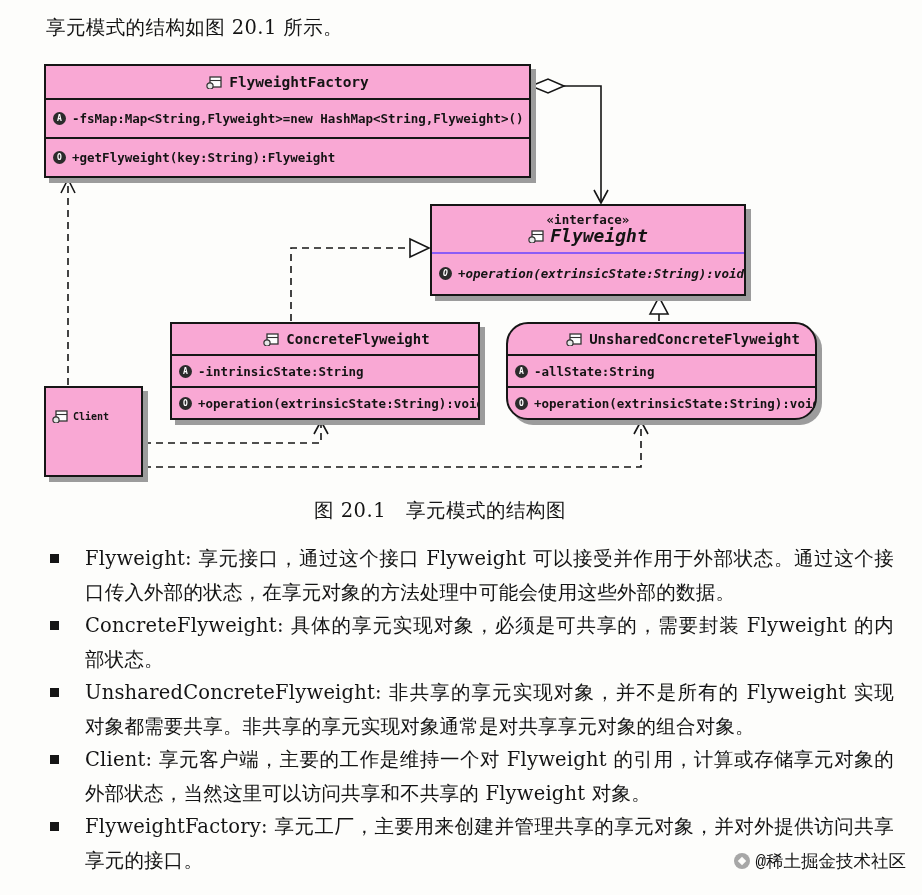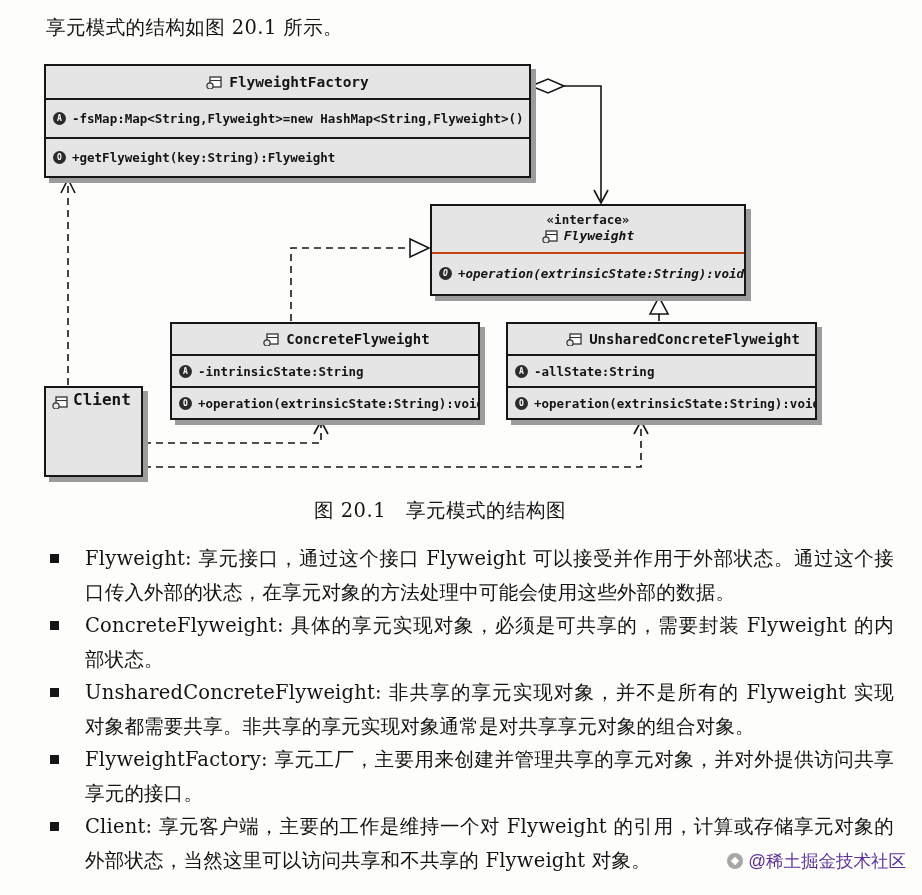--- a/index.html
+++ b/index.html
@@ -10,54 +10,54 @@
   
   .intro{position:absolute;left:42px;top:10px;margin:4px;font-size:19.5px;letter-spacing:.4px;}
   .caption{position:absolute;left:0;top:497px;width:880px;margin:0;text-align:center;
     font-size:19.5px;font-weight:400;letter-spacing:.5px;}
   .bullets{position:absolute;left:44px;top:538px;width:846px;margin:4px;padding:0;list-style:none;}
   .bullet-item{display:flex;margin:0;}
   .sq{width:9px;height:9px;background:#151515;margin:12px 0 0 2px;flex:none;}
   .btext{margin-left:26px;font-size:19.5px;line-height:33.5px;text-align:justify;letter-spacing:.2px;}
   
   .watermark{position:absolute;right:16px;top:849px;display:flex;align-items:center;gap:5px;
-    color:#4c1d95;font-size:17.5px;font-family:Liberation Sans, sans-serif;opacity:.92;}
+    color:#000000;font-size:17.5px;font-family:Liberation Mono, monospace;opacity:.92;}
   .wm-icon{width:16px;height:16px;border-radius:50%;background:#a0a0a0;flex:none;position:relative;}
   .wm-icon:after{content:"";position:absolute;left:5px;top:5px;width:6px;height:6px;background:#fdfdfb;transform:rotate(45deg);}
   
   .diagram{position:absolute;left:0;top:0;width:922px;height:530px;}
   .connectors{position:absolute;left:0;top:0;z-index:1;}
-  .uml-box{position:absolute;z-index:2;background:#e5e5e5;border:2px solid #161616;
+  .uml-box{position:absolute;z-index:2;background:#f9a8d4;border:2px solid #161616;
     box-shadow:5px 5px 0 #9c9c9c;box-sizing:border-box;
     font-family:"DejaVu Sans Mono","Liberation Mono",monospace;font-weight:bold;}
   .uml-title{display:flex;align-items:center;justify-content:center;gap:7px;
     border-bottom:2px solid #161616;font-size:14.5px;}
   .uml-row{display:flex;align-items:center;gap:6px;padding:0 7px;font-size:12.5px;
     border-bottom:2px solid #161616;white-space:nowrap;overflow:hidden;}
   .uml-row.last{border-bottom:none;}
   .italic{font-style:italic;}
   .mi{width:13px;height:13px;border-radius:50%;background:#2b2b2b;color:#fff;
     font-size:8px;line-height:13px;display:inline-flex;align-items:center;justify-content:center;flex:none;}
   .cicon{display:inline-flex;flex:none;}
   
   #box-factory{left:44px;top:64px;width:487px;height:114px;}
   #box-factory .uml-title{height:32px;}
   #box-factory .uml-row{height:37px;}
   #box-iface{left:430px;top:204px;width:316px;height:92px;}
-  .iface-head{border-bottom:2px solid #c2410c;height:46px;display:flex;flex-direction:column;
+  .iface-head{border-bottom:2px solid #8b5cf6;height:46px;display:flex;flex-direction:column;
     align-items:center;justify-content:center;}
   .stereotype{font-size:12.5px;line-height:14px;}
-  .iface-name{display:inline-flex;align-items:center;gap:6px;font-size:13px;font-style:italic;line-height:18px;}
+  .iface-name{display:inline-flex;align-items:center;gap:6px;font-size:18px;font-style:italic;line-height:18px;}
   #box-iface .uml-row{height:38px;}
   #box-concrete{left:170px;top:322px;width:310px;height:98px;}
-  #box-unshared{left:506px;top:322px;width:311px;height:98px;}
+  #box-unshared{left:506px;top:322px;width:311px;height:98px;border-radius:22px;}
   #box-concrete .uml-title,#box-unshared .uml-title{height:30px;font-size:14px;padding-left:43px;}
   #box-concrete .uml-row,#box-unshared .uml-row{height:30px;font-size:12.5px;}
   #box-client{left:44px;top:386px;width:99px;height:91px;}
-  .client-name{display:flex;align-items:flex-end;gap:5px;padding:2px 6px;font-size:16px;}
+  .client-name{display:flex;align-items:center;gap:5px;padding:22px 6px;font-size:10px;}
 </style>
 </head>
 <body>
 
 <div class="page">
 
   <p class="intro">享元模式的结构如图 20.1 所示。</p>
 
   <div class="diagram">
 
@@ -203,25 +203,25 @@
     <li class="bullet-item">
       <span class="sq"></span>
       <span class="btext">ConcreteFlyweight: 具体的享元实现对象，必须是可共享的，需要封装 Flyweight 的内部状态。</span>
     </li>
     <li class="bullet-item">
       <span class="sq"></span>
       <span class="btext">UnsharedConcreteFlyweight: 非共享的享元实现对象，并不是所有的 Flyweight 实现对象都需要共享。非共享的享元实现对象通常是对共享享元对象的组合对象。</span>
     </li>
     <li class="bullet-item">
       <span class="sq"></span>
+      <span class="btext">Client: 享元客户端，主要的工作是维持一个对 Flyweight 的引用，计算或存储享元对象的外部状态，当然这里可以访问共享和不共享的 Flyweight 对象。</span>
+    </li>
+    <li class="bullet-item">
+      <span class="sq"></span>
       <span class="btext">FlyweightFactory: 享元工厂，主要用来创建并管理共享的享元对象，并对外提供访问共享享元的接口。</span>
-    </li>
-    <li class="bullet-item">
-      <span class="sq"></span>
-      <span class="btext">Client: 享元客户端，主要的工作是维持一个对 Flyweight 的引用，计算或存储享元对象的外部状态，当然这里可以访问共享和不共享的 Flyweight 对象。</span>
     </li>
   </ul>
 
   <div class="watermark">
     <span class="wm-icon"></span>
     <span>@稀土掘金技术社区</span>
   </div>
 
 </div>
 

